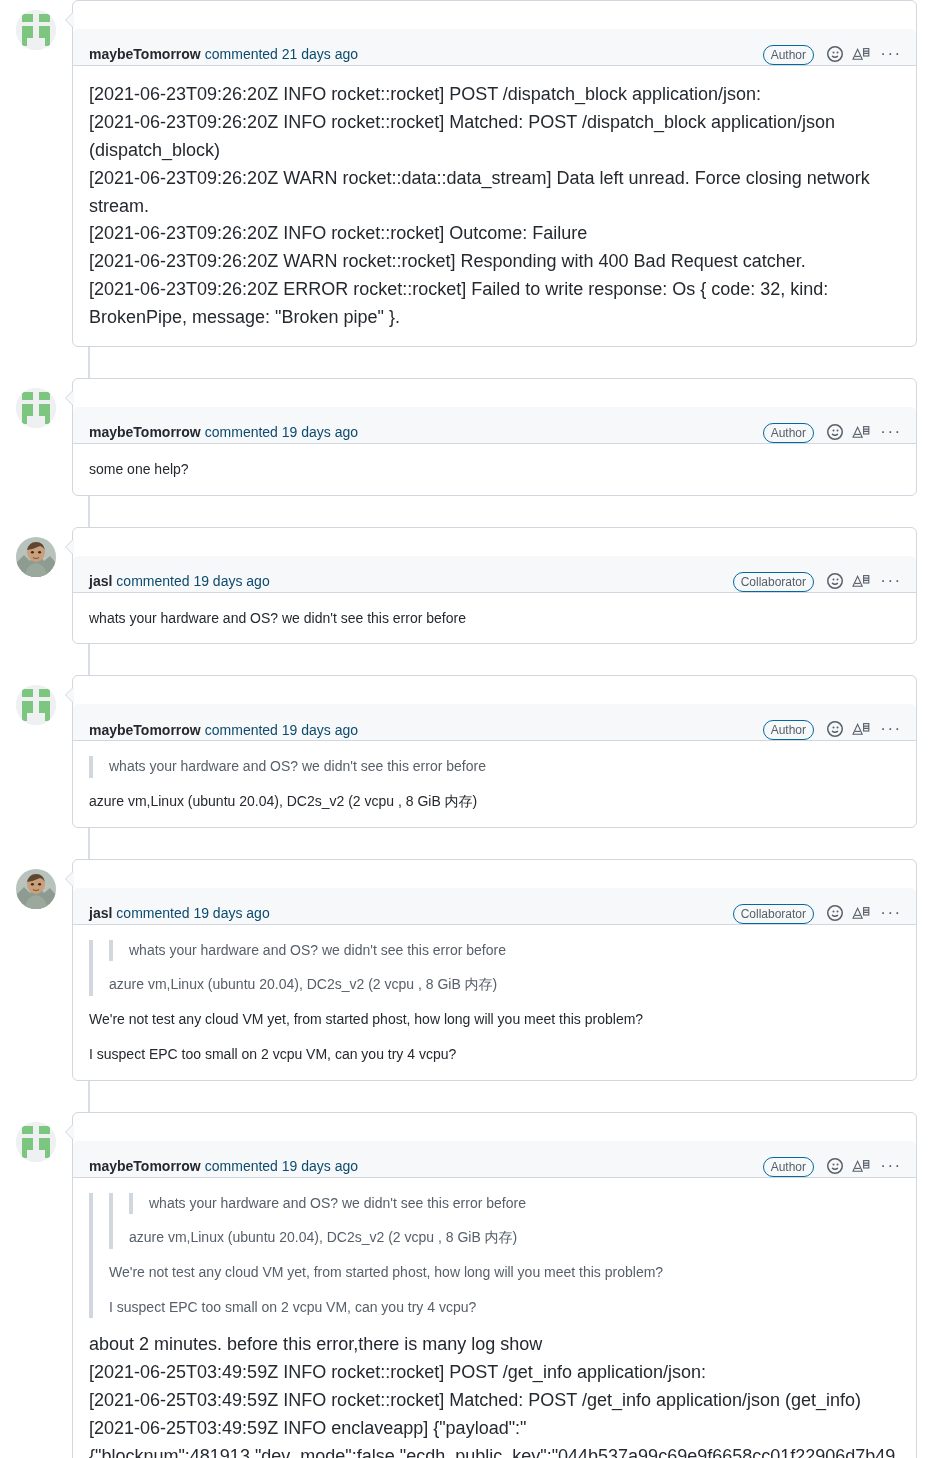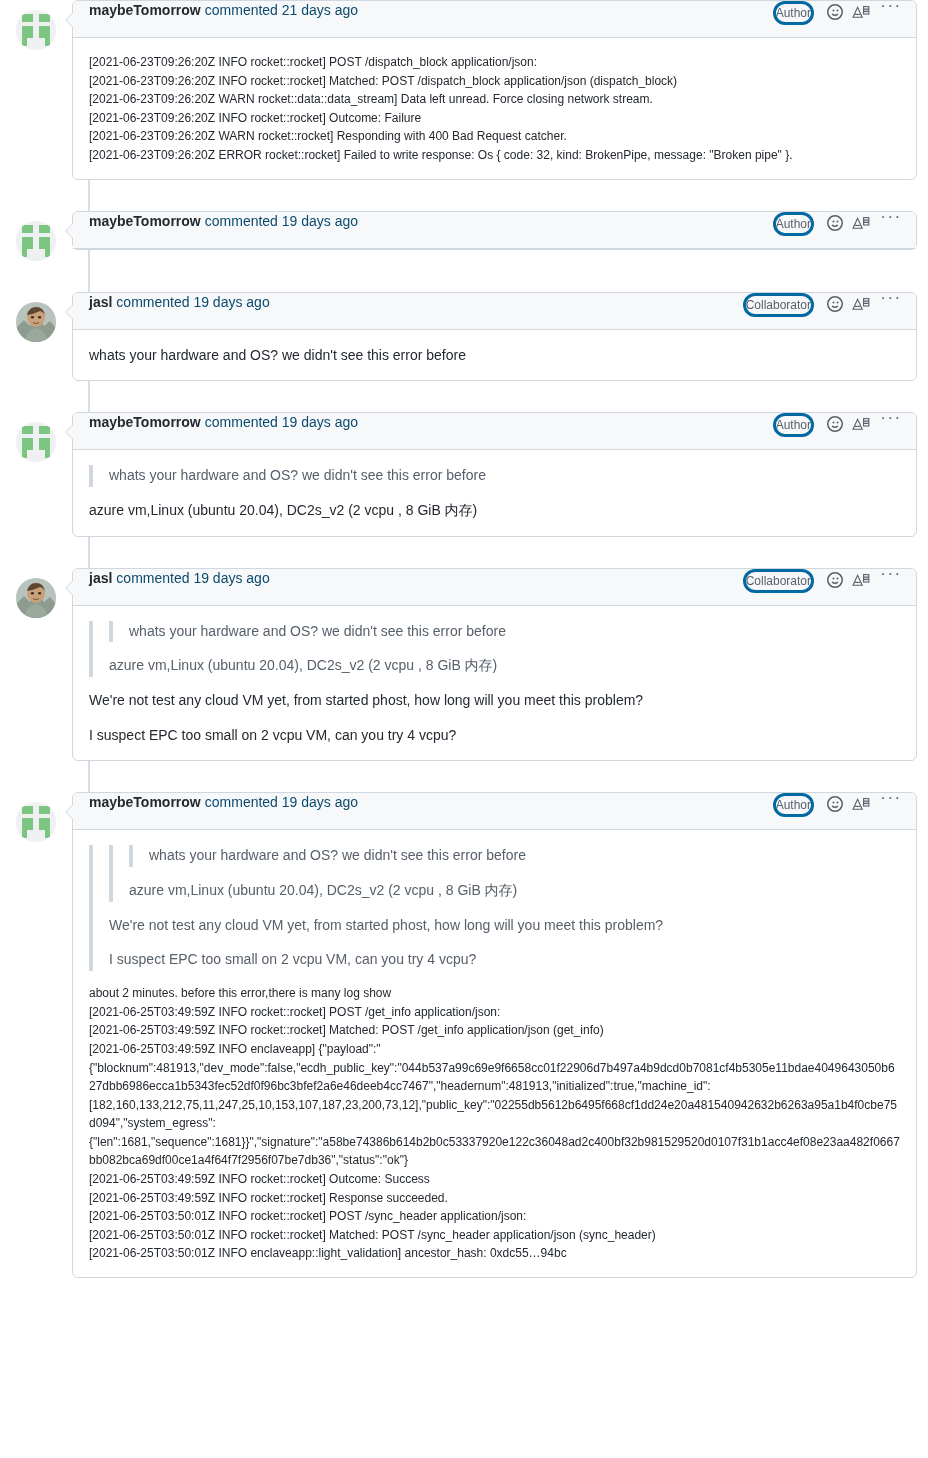--- a/index.html
+++ b/index.html
@@ -81,45 +81,46 @@
     left: -7px;
     top: 11px;
     width: 0; height: 0;
     border-top: 8px solid transparent;
     border-bottom: 8px solid transparent;
     border-right: 8px solid #f6f8fa;
   }
 
   .bubble-header {
     display: flex;
-    align-items: flex-start;
+    align-items: flex-end;
     background: #f6f8fa;
     border-bottom: 1px solid #d0d7de;
     border-top-left-radius: 5px;
     border-top-right-radius: 5px;
     padding: 0 16px;
     height: 37px;
     font-size: 14px;
     line-height: 1.4;
+    margin-top: 28px;
   }
   .author-name {
     font-weight: bold;
     color: #24292f;
     margin-right: 4px;
   }
   .meta-text { color: #0c4a6e; }
   .header-spacer { flex: 1 1 auto; }
 
   .badge {
-    border: 3px solid #0369a1;
+    border: 1px solid #0369a1;
     border-radius: 2em;
     color: #57606a;
     font-size: 12px;
     line-height: 18px;
-    padding: 0 0;
+    padding: 0 7px;
     margin-right: 8px;
     white-space: nowrap;
     background: transparent;
   }
 
   .hicon {
     display: inline-flex;
     align-items: center;
     justify-content: center;
     color: #57606a;
@@ -147,21 +148,21 @@
     color: #24292f;
     word-wrap: break-word;
     overflow-wrap: anywhere;
   }
   .bubble-body p { margin: 0 0 13px 0; }
   .bubble-body p:last-child { margin-bottom: 0; }
 
   .logblock {
     margin: 0;
     font-family: "Liberation Sans", sans-serif;
-    font-size: 12px;
+    font-size: 18px;
     line-height: 1.55;
     white-space: pre-wrap;
     word-break: break-word;
     overflow-wrap: anywhere;
   }
 
   blockquote {
     margin: 0 0 13px 0;
     padding: 0 0 0 16px;
     border-left: 4px solid #d0d7de;
@@ -264,20 +265,23 @@
         </span>
         <span class="hicon">
           <svg width="18" height="16" viewBox="0 0 18 16" fill="none" stroke="currentColor" stroke-width="1.1">
             <path d="M1 13.2 L5.6 3.2 L10.2 13.2 Z"></path>
             <path d="M3 10.4 H8.2"></path>
             <rect x="11.6" y="2.6" width="5.2" height="7.4"></rect>
             <path d="M11.6 5.1 H16.8 M11.6 7.4 H16.8"></path>
           </svg>
         </span>
         <span class="kebab">···</span>
+      </div>
+      <div class="bubble-body">
+        <p>some one help?</p>
       </div>
     </div>
   </div>
 
   <div class="comment-row">
     <div class="avatar-wrap">
       <span class="avatar">
         <svg viewBox="0 0 40 40" xmlns="http://www.w3.org/2000/svg">
           <rect width="40" height="40" fill="#b9c3bd"></rect>
           <path d="M0 26 L8 18 L14 24 L20 14 L28 24 L34 19 L40 26 V40 H0 Z" fill="#8e9b90"></path>

